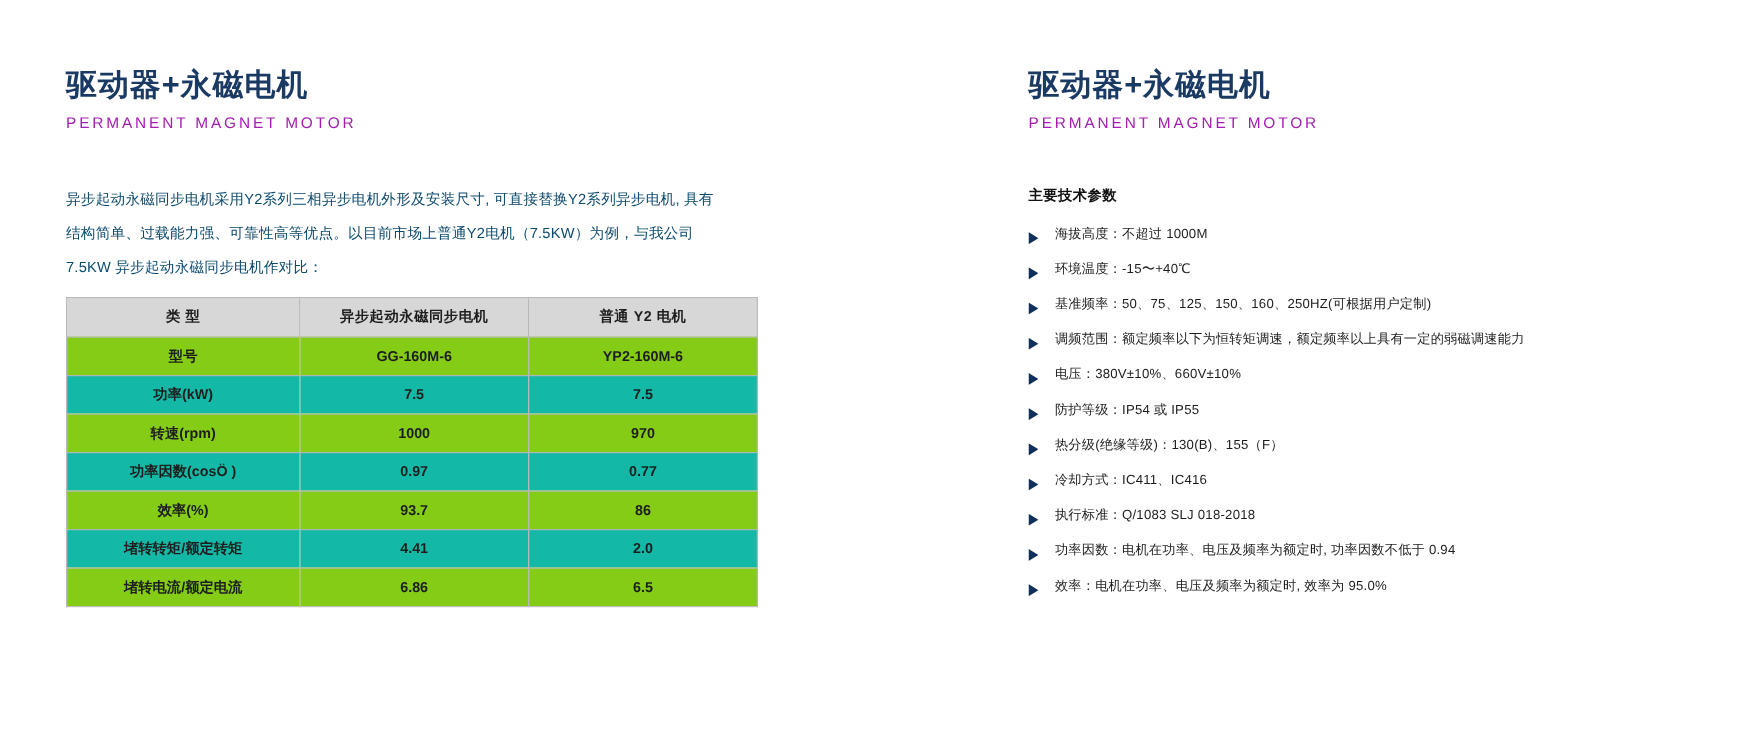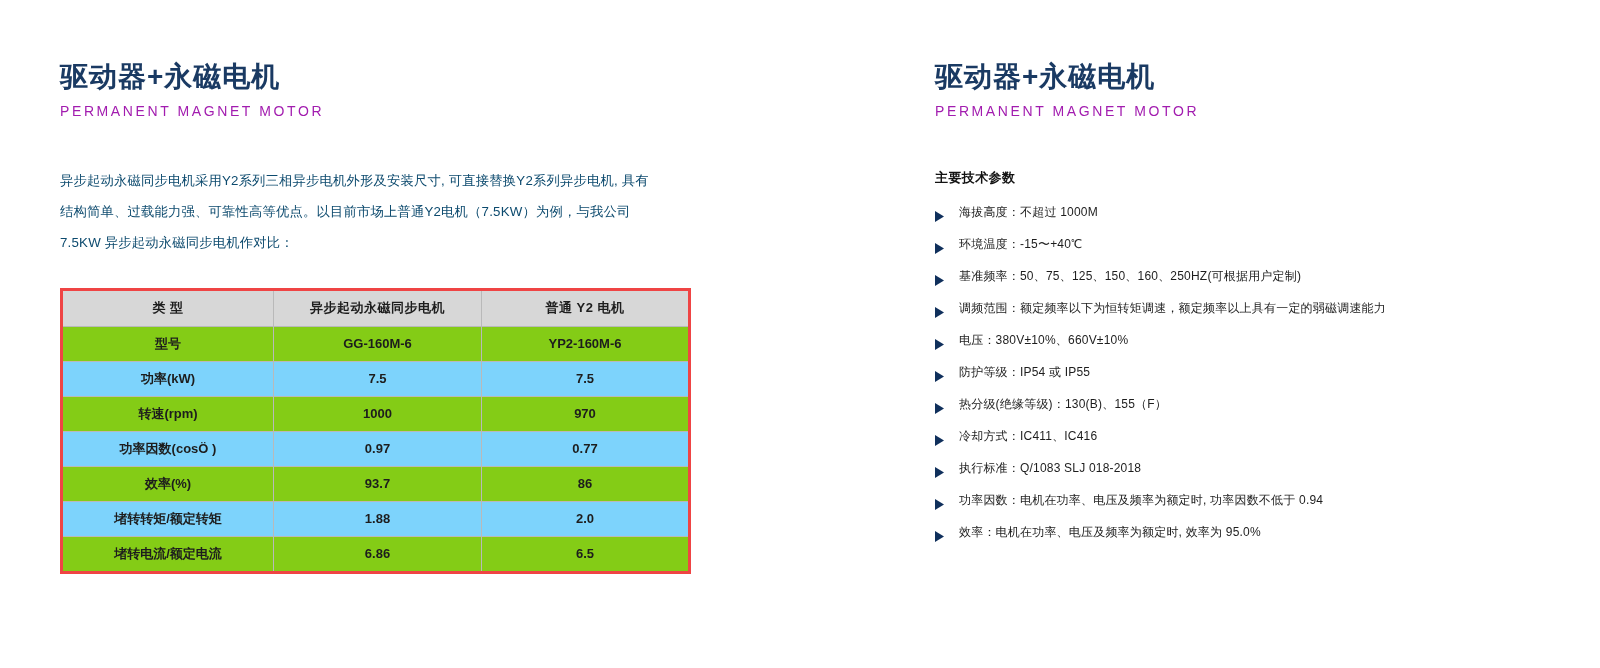--- a/index.html
+++ b/index.html
@@ -48,42 +48,42 @@
   }
   .intro {
     margin-top: 46px;
     font-size: 13.3px;
     line-height: 31px;
     color: #0c4a6e;
     letter-spacing: 0.2px;
     width: 590px;
   }
   table.spec {
-    margin-top: 30px;
+    margin-top: 12px;
     border-collapse: collapse;
     width: 628px;
     table-layout: fixed;
-    border: 3px solid #ef4444;
+    border: 1px solid #ef4444;
   }
   table.spec td, table.spec th {
     border: 1px solid #b9b9b9;
     height: 34px;
     text-align: center;
     font-size: 13px;
     font-weight: bold;
     color: #1d1d1d;
     padding: 0 4px;
   }
   table.spec thead th {
     background: #d7d7d7;
     height: 35px;
     letter-spacing: 0.5px;
   }
   table.spec tr.shaded td {
-    background: #7dd3fc;
+    background: #14b8a6;
   }
   table.spec tr.plain td {
     background: #84cc16;
   }
   table.spec col.c1 { width: 212px; }
   table.spec col.c2 { width: 208px; }
   table.spec col.c3 { width: 208px; }
   .sub-title {
     margin-top: 50px;
     font-size: 13px;
@@ -161,21 +161,21 @@
           <td>0.97</td>
           <td>0.77</td>
         </tr>
         <tr class="plain">
           <td>效率(%)</td>
           <td>93.7</td>
           <td>86</td>
         </tr>
         <tr class="shaded">
           <td>堵转转矩/额定转矩</td>
-          <td>1.88</td>
+          <td>4.41</td>
           <td>2.0</td>
         </tr>
         <tr class="plain">
           <td>堵转电流/额定电流</td>
           <td>6.86</td>
           <td>6.5</td>
         </tr>
       </tbody>
     </table>
   </div>

